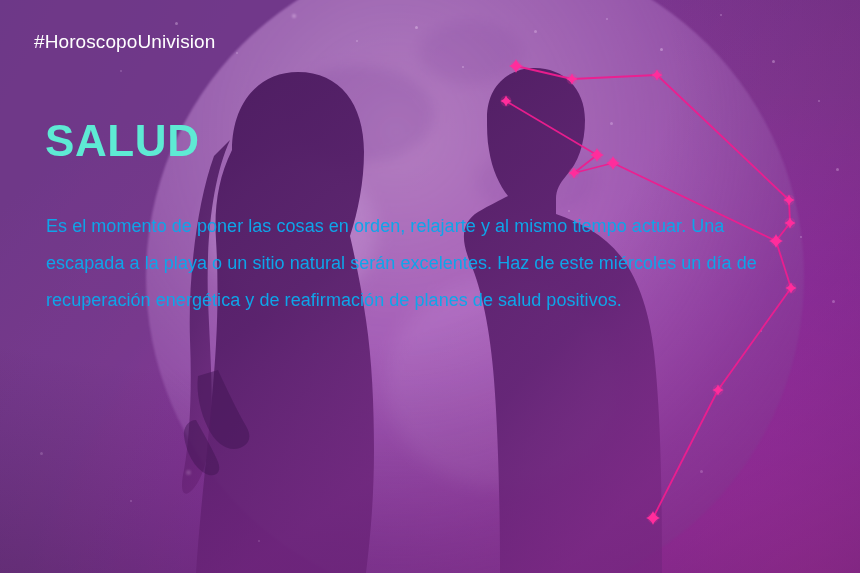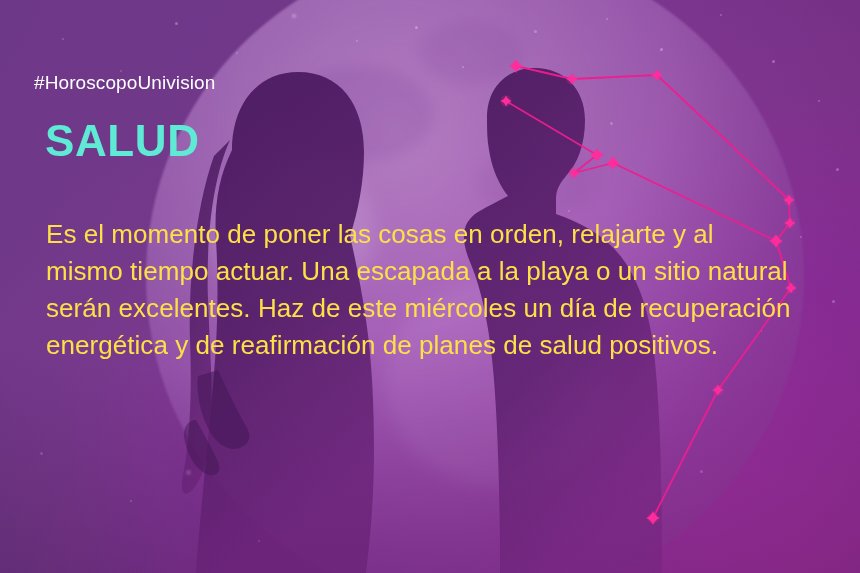--- a/index.html
+++ b/index.html
@@ -90,41 +90,40 @@
   
   .tag {
     position: absolute;
     left: 34px;
     top: 31px;
     font-size: 19px;
     font-weight: 400;
     color: #ffffff;
     letter-spacing: .1px;
     white-space: nowrap;
-    margin-top: 41px;
   }
   .title {
     position: absolute;
     left: 45px;
     top: 88px;
     font-size: 44px;
     line-height: 48px;
     font-weight: 700;
     color: #5eead4;
     letter-spacing: .6px;
   }
   .body-copy {
     position: absolute;
     left: 46px;
     top: 190px;
     width: 745px;
-    font-size: 26px;
+    font-size: 18px;
     line-height: 37px;
     font-weight: 400;
-    color: #fde047;
+    color: #0ea5e9;
     letter-spacing: .05px;
   }
 </style>
 </head>
 <body>
 
 <div id="card">
 
   <div class="bg-base"></div>
   <div class="bg-tint"></div>

